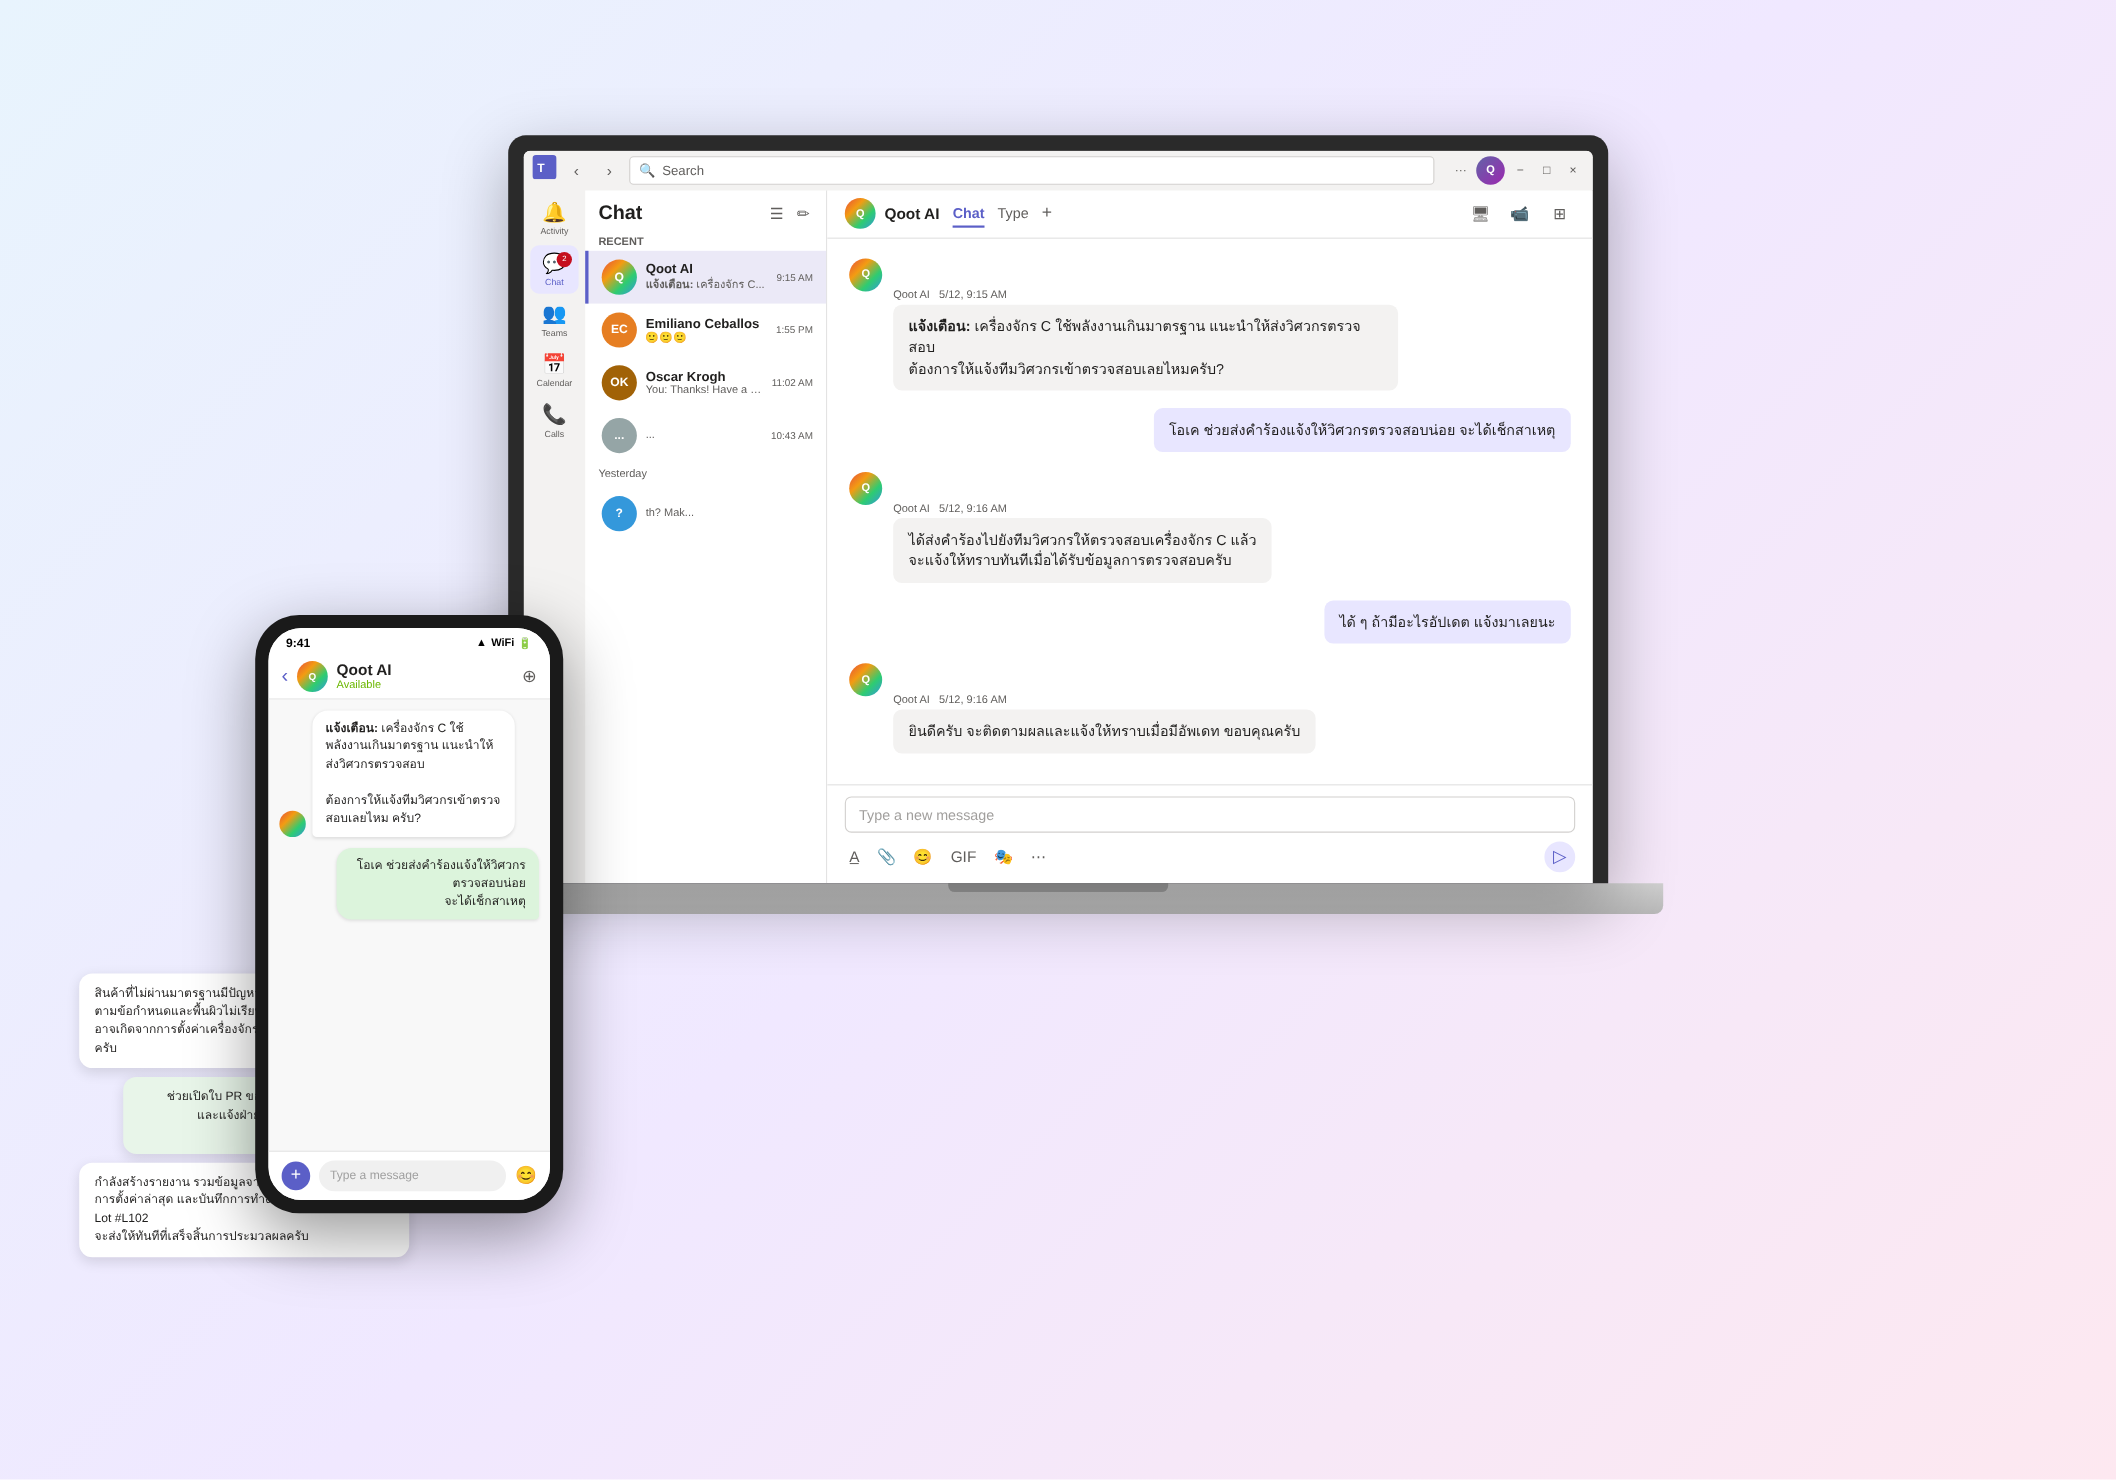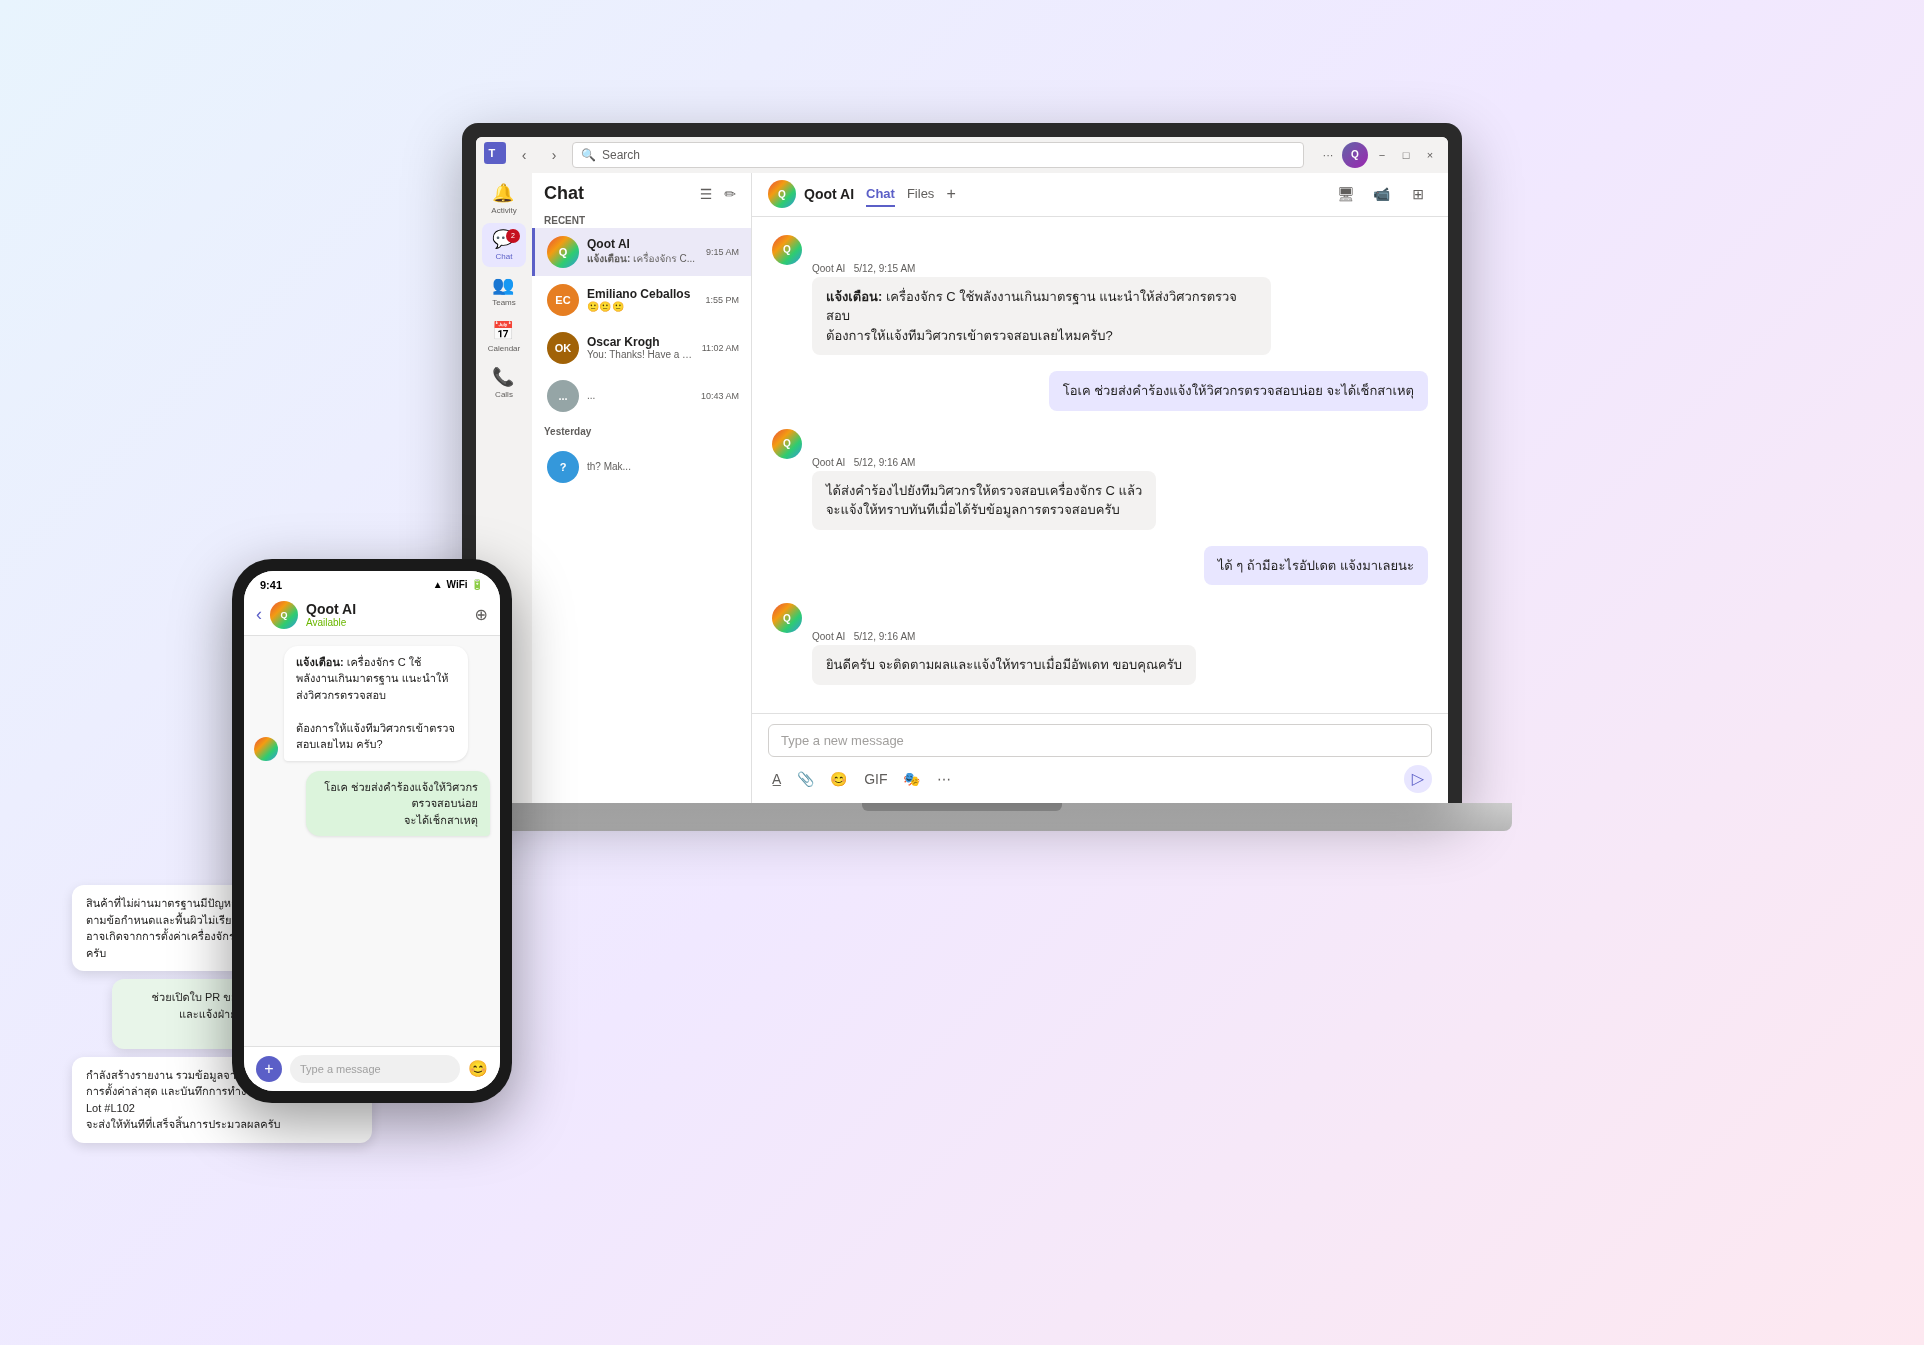--- a/index.html
+++ b/index.html
@@ -730,37 +730,37 @@
 
             <div class="chat-item">
               <div class="chat-avatar" style="background:#95a5a6;">...</div>
               <div class="chat-info">
                 <div class="chat-name"></div>
                 <div class="chat-preview">...</div>
               </div>
               <div class="chat-time">10:43 AM</div>
             </div>
 
-            <div style="padding:6px 12px;font-size:10px;color:#605e5c;font-weight:700;">Yesterday</div>
+            <div style="padding:6px 12px;font-size:10px;color:#605e5c;font-weight:400;">Yesterday</div>
             <div class="chat-item">
               <div class="chat-avatar" style="background:#3498db;">?</div>
               <div class="chat-info">
                 <div class="chat-preview">th? Mak...</div>
               </div>
             </div>
           </div>
 
           <div class="chat-main">
 
             <div class="chat-main-header">
               <div class="chat-main-avatar">Q</div>
               <span class="chat-main-name">Qoot AI</span>
               <div class="chat-main-tabs">
                 <div class="chat-tab active">Chat</div>
-                <div class="chat-tab">Files</div>
+                <div class="chat-tab">Type</div>
                 <div class="add-tab">+</div>
               </div>
               <div class="chat-main-actions">
                 <div class="action-btn">🖥</div>
                 <div class="action-btn">📹</div>
                 <div class="action-btn">⊞</div>
               </div>
             </div>
 
             <div class="messages-area">

